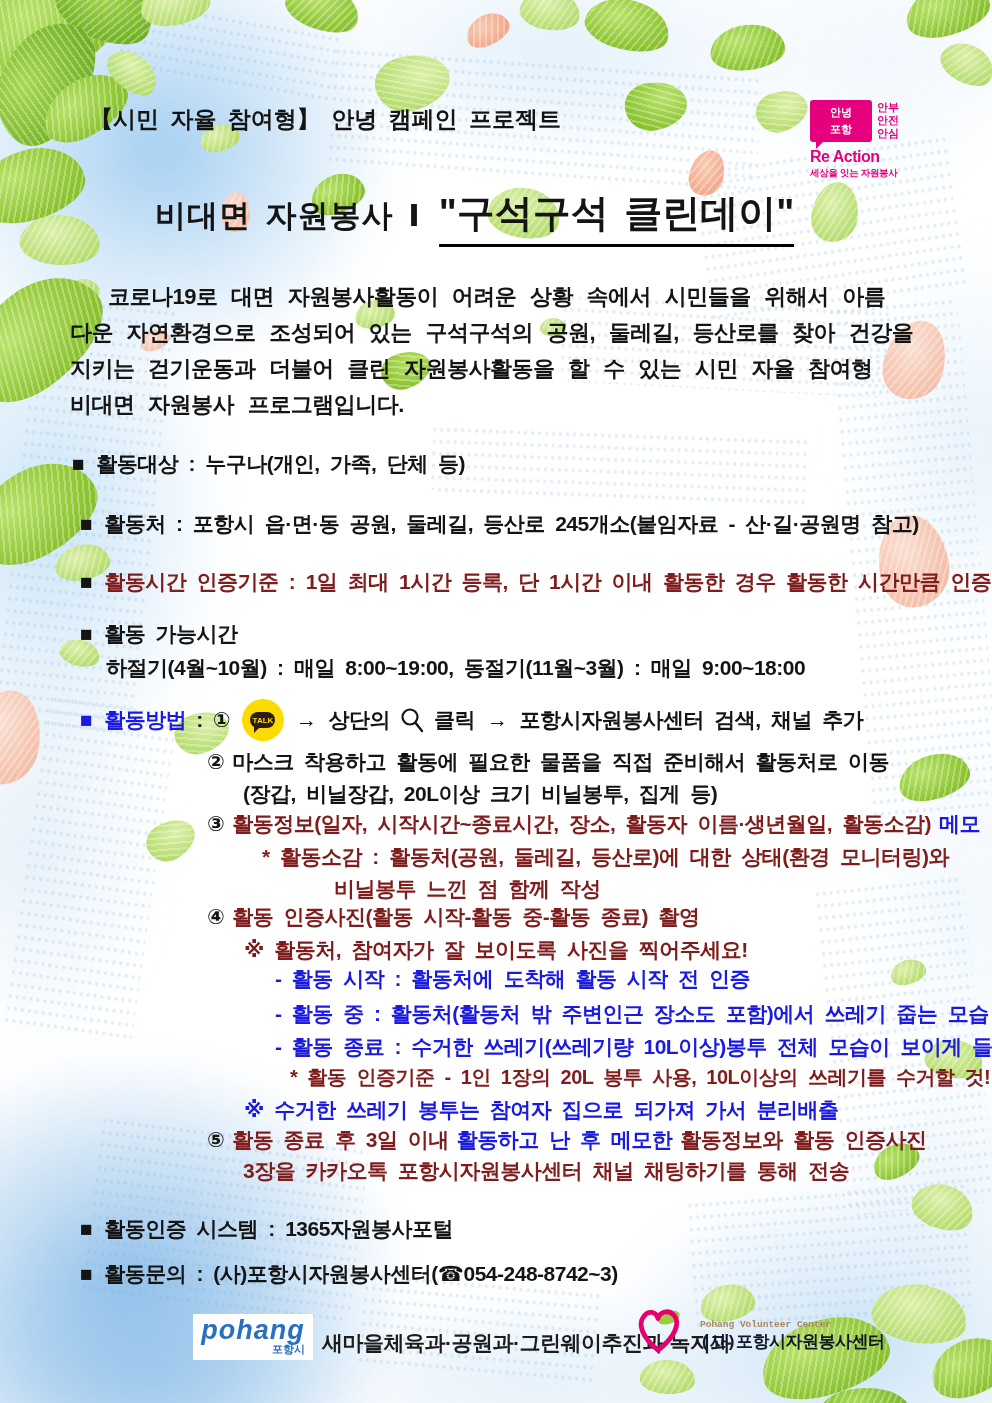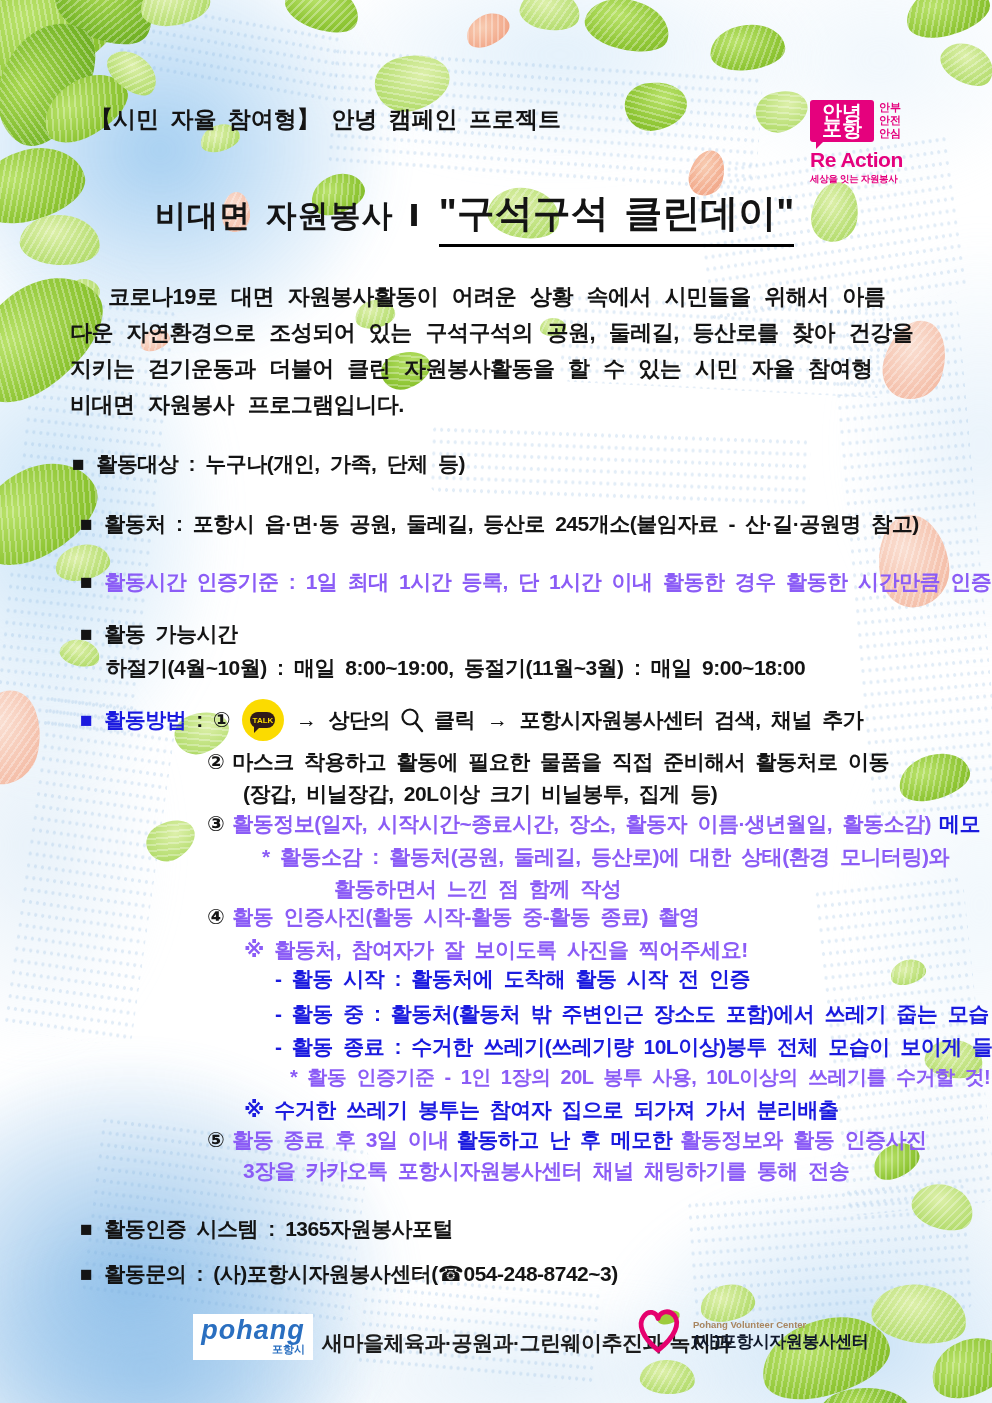--- a/index.html
+++ b/index.html
@@ -20,59 +20,59 @@
     background:repeating-linear-gradient(115deg, rgba(255,255,255,.30) 0 2px, transparent 2px 6px);}
   .leaf.g {background:radial-gradient(ellipse at 35% 35%, #b9e26a, #8cc431 68%, #7ab227);}
   .leaf.gd{background:radial-gradient(ellipse at 40% 30%, #a8d851, #76b527 68%, #619e1e);}
   .leaf.gl{background:radial-gradient(ellipse at 40% 35%, #ddf0aa, #b5dd6f 72%, #a4d15a);}
   .leaf.p {background:radial-gradient(ellipse at 40% 35%, #f8ccb2, #f2a98b 72%, #ea9877);}
   .leaf.pl{background:radial-gradient(ellipse at 40% 35%, #fadfd2, #f4bda7 78%, #efae96);}
 
   .line{position:absolute;white-space:nowrap;font-weight:700;letter-spacing:-0.5px;
         word-spacing:5px;font-size:21px;color:#141414;}
   .row{display:flex;align-items:center;}
-  .red{color:#8b5cf6}.blue{color:#1b1bdf}.black{color:#141414}
+  .red{color:#7f1d1d}.blue{color:#1b1bdf}.black{color:#141414}
   .marker{margin-right:12px;}
   .gap8>*{margin-right:8px;}.gap8>*:last-child{margin-right:0;}
 
   .header-tag{font-size:23px;letter-spacing:0;}
   .title-row{display:flex;align-items:baseline;justify-content:flex-end;}
   .title-prefix{font-size:31px;font-weight:700;letter-spacing:1px;margin-right:18px;}
   .title-main{font-size:38px;font-weight:800;letter-spacing:0;border-bottom:3px solid #000;padding-bottom:5px;}
   .intro{font-size:22px;word-spacing:8px;}
 
   
   .rx{position:absolute;left:810px;top:100px;width:110px;z-index:11;}
   .rx-top{display:flex;align-items:flex-start;}
-  .rx-bubble{background:#e5017d;color:#fff;font-size:20px;font-weight:800;line-height:17px;
-     padding:4px 12px;border-radius:3px;position:relative;text-align:center;}
+  .rx-bubble{background:#e5017d;color:#fff;font-size:11px;font-weight:800;line-height:17px;
+     padding:4px 20px;border-radius:3px;position:relative;text-align:center;}
   .rx-bubble::after{content:"";position:absolute;left:6px;bottom:-7px;
      border:5px solid transparent;border-top-color:#e5017d;border-left-color:#e5017d;}
   .rx-side{color:#e5017d;font-size:11px;font-weight:800;line-height:13px;margin-left:5px;padding-top:1px;}
-  .rx-brand{color:#e5017d;font-size:21px;font-weight:800;letter-spacing:-0.5px;margin-top:6px;}
+  .rx-brand{color:#e5017d;font-size:16px;font-weight:800;letter-spacing:-0.5px;margin-top:6px;}
   .rx-tag{color:#e5017d;font-size:9.5px;font-weight:700;margin-top:1px;letter-spacing:-0.3px;}
 
   
   .talk-icon{width:42px;height:42px;background:#fbdb00;border-radius:50%;
      display:inline-flex;align-items:center;justify-content:center;flex:0 0 auto;}
   .talk-bubble{width:25px;height:16px;background:#2f1a1a;border-radius:8px;position:relative;
      display:flex;align-items:center;justify-content:center;color:#fbdb00;font-size:8px;font-weight:800;letter-spacing:0;}
   .talk-bubble::after{content:"";position:absolute;left:4px;bottom:-5px;
      border:4px solid transparent;border-top-color:#2f1a1a;border-left-color:#2f1a1a;}
 
   .search-svg{display:inline-block;vertical-align:middle;}
 
   
   .pohang-box{position:absolute;left:193px;top:1314px;width:120px;height:46px;background:#fff;
      display:flex;align-items:center;justify-content:center;flex-direction:column;}
   .pohang-word{color:#2a6fc0;font-size:27px;font-weight:800;font-style:italic;letter-spacing:1px;line-height:24px;}
   .pohang-sub{color:#2a6fc0;font-size:11px;font-weight:700;align-self:flex-end;margin-right:8px;}
   .depts{position:absolute;left:322px;top:1329px;font-size:21px;font-weight:700;letter-spacing:-0.5px;color:#1c1c1c;white-space:nowrap;}
   .pvc{position:absolute;left:634px;top:1306px;display:flex;align-items:center;}
-  .pvc-text{margin-left:9px;margin-top:10px;}
+  .pvc-text{margin-left:16px;margin-top:10px;font-family:Liberation Mono, monospace;}
   .pvc-eng{font-size:9.5px;font-weight:800;color:#a8855f;letter-spacing:0;}
   .pvc-kor{font-size:17px;font-weight:700;color:#0f172a;letter-spacing:-0.5px;}
 </style>
 </head>
 <body>
 
 <div class="layer" id="washes">
     <div class="wash" style="left: -80px; top: -70px; width: 480px; height: 440px; opacity: 0.8; background: radial-gradient(closest-side, rgb(143, 195, 238), transparent);"></div>
     <div class="wash" style="left: 300px; top: -60px; width: 520px; height: 230px; opacity: 0.6; background: radial-gradient(closest-side, rgb(207, 230, 248), transparent);"></div>
     <div class="wash" style="left: 690px; top: -80px; width: 380px; height: 280px; opacity: 0.6; background: radial-gradient(closest-side, rgb(230, 242, 251), transparent);"></div>
@@ -225,21 +225,21 @@
     <span>마스크 착용하고 활동에 필요한 물품을 직접 준비해서 활동처로 이동</span>
   </div>
   <div class="line" style="left:243px;top:780px;">(장갑, 비닐장갑, 20L이상 크기 비닐봉투, 집게 등)</div>
 
   <div class="line row gap8" style="left:207px;top:810px;">
     <span>③</span>
     <span class="red">활동정보(일자, 시작시간~종료시간, 장소, 활동자 이름·생년월일, 활동소감)</span>
     <span class="blue">메모</span>
   </div>
   <div class="line red" style="left:262px;top:843px;">* 활동소감 : 활동처(공원, 둘레길, 등산로)에 대한 상태(환경 모니터링)와</div>
-  <div class="line red" style="left:334px;top:875px;">활동하면서 느낀 점 함께 작성</div>
+  <div class="line red" style="left:334px;top:875px;">비닐봉투 느낀 점 함께 작성</div>
 
   <div class="line row gap8" style="left:207px;top:903px;">
     <span class="black">④</span>
     <span class="red">활동 인증사진(활동 시작-활동 중-활동 종료) 촬영</span>
   </div>
   <div class="line blue" style="left:275px;top:965px;">- 활동 시작 : 활동처에 도착해 활동 시작 전 인증</div>
   <div class="line red" style="left:244px;top:936px;">※ 활동처, 참여자가 잘 보이도록 사진을 찍어주세요!</div>
   <div class="line blue" style="left:275px;top:1000px;">- 활동 중 : 활동처(활동처 밖 주변인근 장소도 포함)에서 쓰레기 줍는 모습 인증</div>
   <div class="line blue" style="left:275px;top:1033px;">- 활동 종료 : 수거한 쓰레기(쓰레기량 10L이상)봉투 전체 모습이 보이게 들고 인증</div>
   <div class="line red" style="left:290px;top:1064px;font-size:20px;">* 활동 인증기준 - 1인 1장의 20L 봉투 사용, 10L이상의 쓰레기를 수거할 것!</div>

